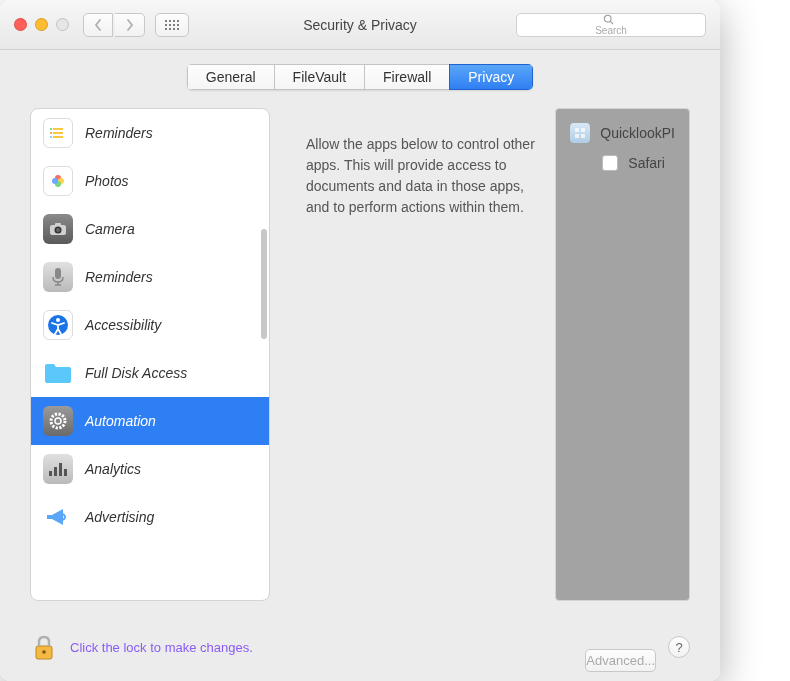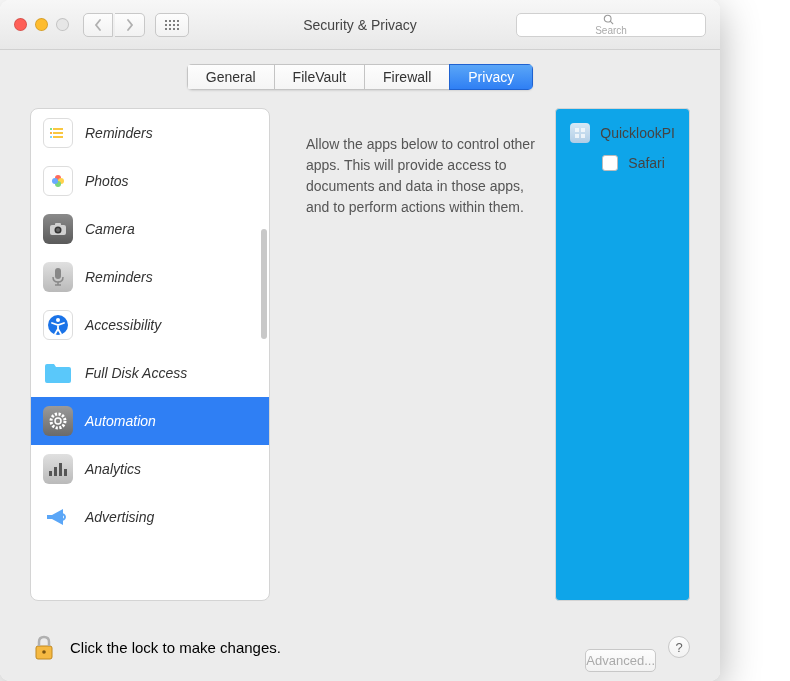--- a/index.html
+++ b/index.html
@@ -135,21 +135,21 @@
     .detail {
       flex: 1;
       display: flex; flex-direction: row;
     }
     .desc {
       font-size: 14px; color: #555; line-height: 1.5;
       padding: 26px 18px 16px 18px;
     }
     .appslist {
       flex: 1;
-      background: #0ea5e9;
+      background: #a3a3a3;
       border: 1px solid #d4d4d4;
       border-radius: 4px;
       padding: 8px 14px;
       min-height: 280px;
     }
     .appitem {
       display:flex;align-items:center;gap:10px;
       padding: 6px 0;
       font-size: 14px; color:#444;
     }
@@ -157,21 +157,21 @@
     .appicon { width:20px;height:20px;border-radius:4px;display:flex;align-items:center;justify-content:center;flex-shrink:0;}
     .checkbox { width:16px;height:16px;border:1px solid #bbb;border-radius:3px;background:#fff;flex-shrink:0;}
     .footer {
       height: 60px;
       display:flex;align-items:center;
       padding: 0 30px 8px 30px;
       gap: 12px;
       background: #ececec;
       border-radius: 0 0 10px 10px;
     }
-    .locktext { font-size: 15px; color: #000000; flex:1;}
+    .locktext { font-size: 13px; color: #8b5cf6; flex:1;}
     .advbtn {
       padding: 3px 0;
       background: linear-gradient(#fdfdfd,#f2f2f2);
       border:1px solid #c8c8c8; border-radius:5px;
       font-size:13px; color:#aaa;margin-top:27px;
     }
     .helpbtn {
       width:22px;height:22px;border-radius:50%;
       background: linear-gradient(#fdfdfd,#f2f2f2);
       border:1px solid #c8c8c8;

